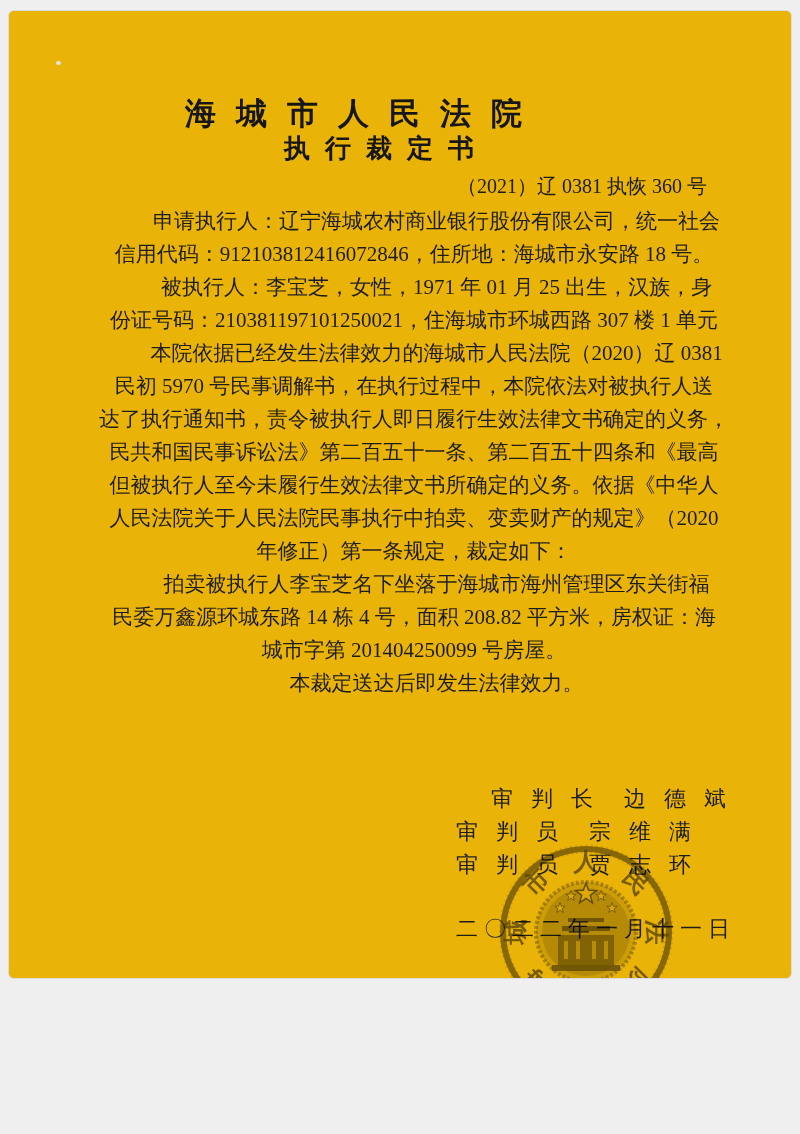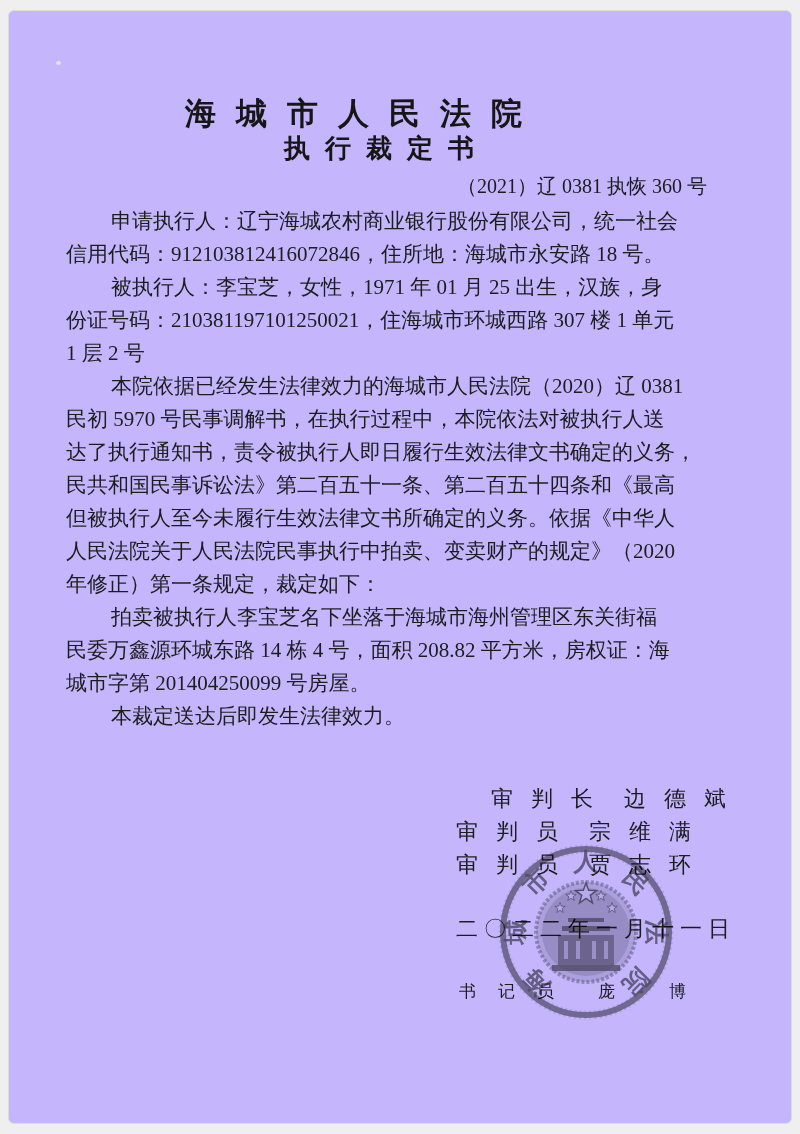--- a/index.html
+++ b/index.html
@@ -5,26 +5,27 @@
   html,body { margin:0; padding:0; }
   body {
     width:800px; height:1134px;
     background:#efefef;
     position:relative;
     font-family:"Liberation Serif","DejaVu Serif",serif;
     overflow:hidden;
   }
   .page {
     position:absolute; left:8px; top:10px;
-    width:784px; height:1114px;
-    background:#c4b5fd;
+    width:784px; height:969px;
+    background:#eab308;
     border:1px solid #dcdcdc;
     border-radius:6px;
     box-sizing:border-box;
     overflow:hidden;
+    text-align:center;
   }
   .speck {
     position:absolute; left:47px; top:50px;
     width:5px; height:4px; background:#e2e2e2; border-radius:50%;
   }
   .court-name {
     position:absolute; left:176px; top:82px;
     font-size:31px; font-weight:bold; color:#161616;
     letter-spacing:20px; white-space:nowrap;
   }
@@ -89,21 +90,20 @@
 
   <div class="court-name">海城市人民法院</div>
   <div class="doc-title">执行裁定书</div>
   <div class="case-number">（2021）辽 0381 执恢 360 号</div>
 
   <div class="body-block">
     <div class="line indent">申请执行人：辽宁海城农村商业银行股份有限公司，统一社会</div>
     <div class="line">信用代码：912103812416072846，住所地：海城市永安路 18 号。</div>
     <div class="line indent">被执行人：李宝芝，女性，1971 年 01 月 25 出生，汉族，身</div>
     <div class="line">份证号码：210381197101250021，住海城市环城西路 307 楼 1 单元</div>
-    <div class="line">1 层 2 号</div>
     <div class="line indent">本院依据已经发生法律效力的海城市人民法院（2020）辽 0381</div>
     <div class="line">民初 5970 号民事调解书，在执行过程中，本院依法对被执行人送</div>
     <div class="line">达了执行通知书，责令被执行人即日履行生效法律文书确定的义务，</div>
     <div class="line">民共和国民事诉讼法》第二百五十一条、第二百五十四条和《最高</div>
     <div class="line">但被执行人至今未履行生效法律文书所确定的义务。依据《中华人</div>
     <div class="line">人民法院关于人民法院民事执行中拍卖、变卖财产的规定》（2020</div>
     <div class="line">年修正）第一条规定，裁定如下：</div>
     <div class="line indent">拍卖被执行人李宝芝名下坐落于海城市海州管理区东关街福</div>
     <div class="line">民委万鑫源环城东路 14 栋 4 号，面积 208.82 平方米，房权证：海</div>
     <div class="line">城市字第 201404250099 号房屋。</div>

